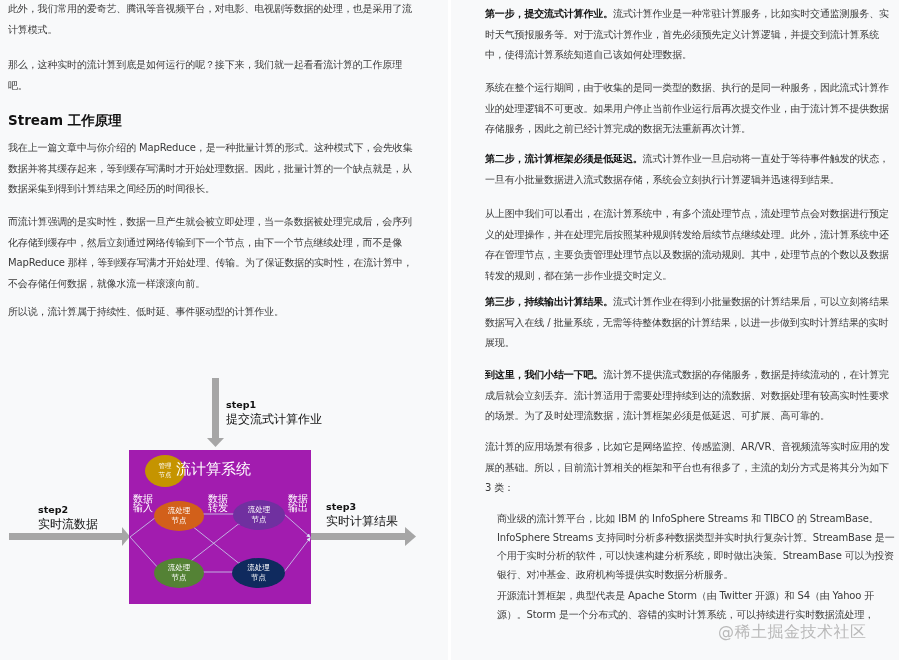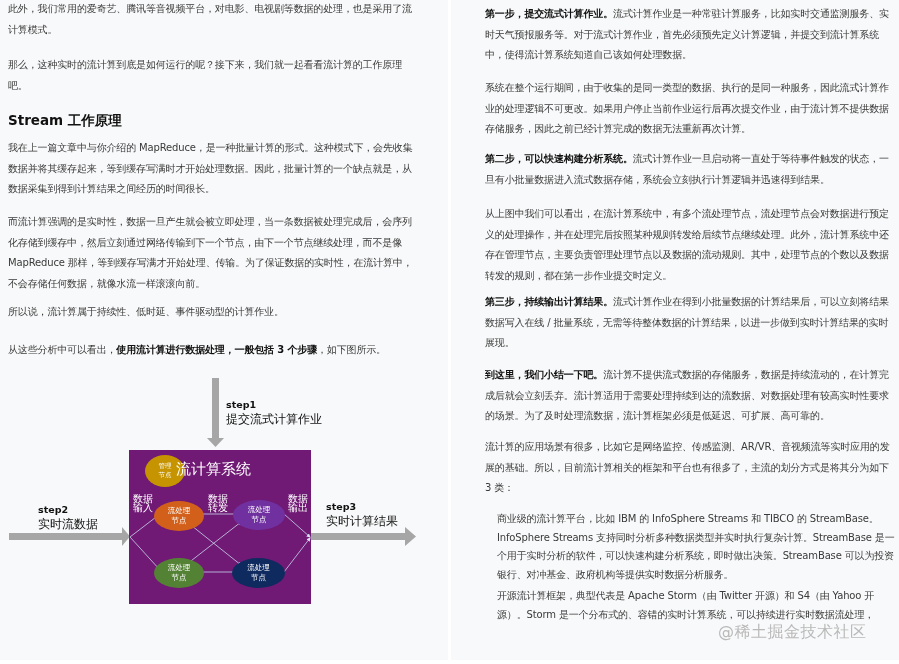--- a/index.html
+++ b/index.html
@@ -24,21 +24,21 @@
   }
   .p b { color: #111; font-weight: bold; }
   .h2 {
     position: absolute; left: 8px; top: 112px; margin: 0;
     font-size: 13.5px; font-weight: bold; color: #111;
   }
   
   .diagram { position: absolute; left: 0; top: 360px; width: 448px; height: 250px; }
   .sys-box {
     position: absolute; left: 129px; top: 90px; width: 182px; height: 154px;
-    background: #701a75;
+    background: #a21caf;
   }
   .sys-title { position: absolute; left: 47px; top: 10px; color: #fff; font-size: 15px; }
   .node {
     position: absolute; border-radius: 50%;
     color: #fff; font-size: 7.5px; line-height: 10px; text-align: center;
     display: flex; align-items: center; justify-content: center; flex-direction: column;
   }
   .small-lbl { position: absolute; color: #fff; font-size: 10px; line-height: 9px; text-align: center; }
   .step-lbl { position: absolute; color: #111; }
   .step-lbl .s1 { font-size: 9.5px; font-weight: bold; display: block; line-height: 13px; }
@@ -51,21 +51,20 @@
 </head>
 <body>
 
 <div class="page left">
   <p class="p" style="left:8px; top:-1px; width:410px;">此外，我们常用的爱奇艺、腾讯等音视频平台，对电影、电视剧等数据的处理，也是采用了流计算模式。</p>
   <p class="p" style="left:8px; top:55px; width:410px;">那么，这种实时的流计算到底是如何运行的呢？接下来，我们就一起看看流计算的工作原理吧。</p>
   <h2 class="h2">Stream 工作原理</h2>
   <p class="p" style="left:8px; top:138px; width:410px;">我在上一篇文章中与你介绍的 MapReduce，是一种批量计算的形式。这种模式下，会先收集数据并将其缓存起来，等到缓存写满时才开始处理数据。因此，批量计算的一个缺点就是，从数据采集到得到计算结果之间经历的时间很长。</p>
   <p class="p" style="left:8px; top:212px; width:410px;">而流计算强调的是实时性，数据一旦产生就会被立即处理，当一条数据被处理完成后，会序列化存储到缓存中，然后立刻通过网络传输到下一个节点，由下一个节点继续处理，而不是像 MapReduce 那样，等到缓存写满才开始处理、传输。为了保证数据的实时性，在流计算中，不会存储任何数据，就像水流一样滚滚向前。</p>
   <p class="p" style="left:8px; top:302px; width:410px;">所以说，流计算属于持续性、低时延、事件驱动型的计算作业。</p>
-  <p class="p" style="left:8px; top:340px; width:420px;"><span>从这些分析中可以看出，</span><b>使用流计算进行数据处理，一般包括 3 个步骤</b><span>，如下图所示。</span></p>
 
   <div class="diagram">
     <svg width="448" height="250" style="position:absolute;left:0;top:0">
 
       <rect x="212" y="18" width="7" height="62" fill="#a6a6a6"></rect>
       <polygon points="207,78 224,78 215.5,87" fill="#a6a6a6"></polygon>
 
       <rect x="9" y="173" width="118" height="7" fill="#a6a6a6"></rect>
       <polygon points="122,167 130,176.5 122,186" fill="#a6a6a6"></polygon>
 
@@ -138,21 +137,21 @@
       </div>
     </div>
   </div>
 </div>
 
 <div class="col-gap"></div>
 
 <div class="page right">
   <p class="p" style="left:34px; top:4px; width:412px;"><b>第一步，提交流式计算作业。</b><span>流式计算作业是一种常驻计算服务，比如实时交通监测服务、实时天气预报服务等。对于流式计算作业，首先必须预先定义计算逻辑，并提交到流计算系统中，使得流计算系统知道自己该如何处理数据。</span></p>
   <p class="p" style="left:34px; top:78px; width:412px;">系统在整个运行期间，由于收集的是同一类型的数据、执行的是同一种服务，因此流式计算作业的处理逻辑不可更改。如果用户停止当前作业运行后再次提交作业，由于流计算不提供数据存储服务，因此之前已经计算完成的数据无法重新再次计算。</p>
-  <p class="p" style="left:34px; top:149px; width:412px;"><b>第二步，可以快速构建分析系统。</b><span>流式计算作业一旦启动将一直处于等待事件触发的状态，一旦有小批量数据进入流式数据存储，系统会立刻执行计算逻辑并迅速得到结果。</span></p>
+  <p class="p" style="left:34px; top:149px; width:412px;"><b>第二步，流计算框架必须是低延迟。</b><span>流式计算作业一旦启动将一直处于等待事件触发的状态，一旦有小批量数据进入流式数据存储，系统会立刻执行计算逻辑并迅速得到结果。</span></p>
   <p class="p" style="left:34px; top:204px; width:412px;">从上图中我们可以看出，在流计算系统中，有多个流处理节点，流处理节点会对数据进行预定义的处理操作，并在处理完后按照某种规则转发给后续节点继续处理。此外，流计算系统中还存在管理节点，主要负责管理处理节点以及数据的流动规则。其中，处理节点的个数以及数据转发的规则，都在第一步作业提交时定义。</p>
   <p class="p" style="left:34px; top:292px; width:412px;"><b>第三步，持续输出计算结果。</b><span>流式计算作业在得到小批量数据的计算结果后，可以立刻将结果数据写入在线 / 批量系统，无需等待整体数据的计算结果，以进一步做到实时计算结果的实时展现。</span></p>
   <p class="p" style="left:34px; top:365px; width:412px;"><b>到这里，我们小结一下吧。</b><span>流计算不提供流式数据的存储服务，数据是持续流动的，在计算完成后就会立刻丢弃。流计算适用于需要处理持续到达的流数据、对数据处理有较高实时性要求的场景。为了及时处理流数据，流计算框架必须是低延迟、可扩展、高可靠的。</span></p>
   <p class="p" style="left:34px; top:437px; width:412px;">流计算的应用场景有很多，比如它是网络监控、传感监测、AR/VR、音视频流等实时应用的发展的基础。所以，目前流计算相关的框架和平台也有很多了，主流的划分方式是将其分为如下 3 类：</p>
   <p class="p" style="left:46px; top:510px; width:398px; line-height:18.5px;">商业级的流计算平台，比如 IBM 的 InfoSphere Streams 和 TIBCO 的 StreamBase。InfoSphere Streams 支持同时分析多种数据类型并实时执行复杂计算。StreamBase 是一个用于实时分析的软件，可以快速构建分析系统，即时做出决策。StreamBase 可以为投资银行、对冲基金、政府机构等提供实时数据分析服务。</p>
   <p class="p" style="left:46px; top:587px; width:398px; line-height:18.5px;">开源流计算框架，典型代表是 Apache Storm（由 Twitter 开源）和 S4（由 Yahoo 开源）。Storm 是一个分布式的、容错的实时计算系统，可以持续进行实时数据流处理，</p>
 </div>
 
 <div class="watermark">@稀土掘金技术社区</div>
 

